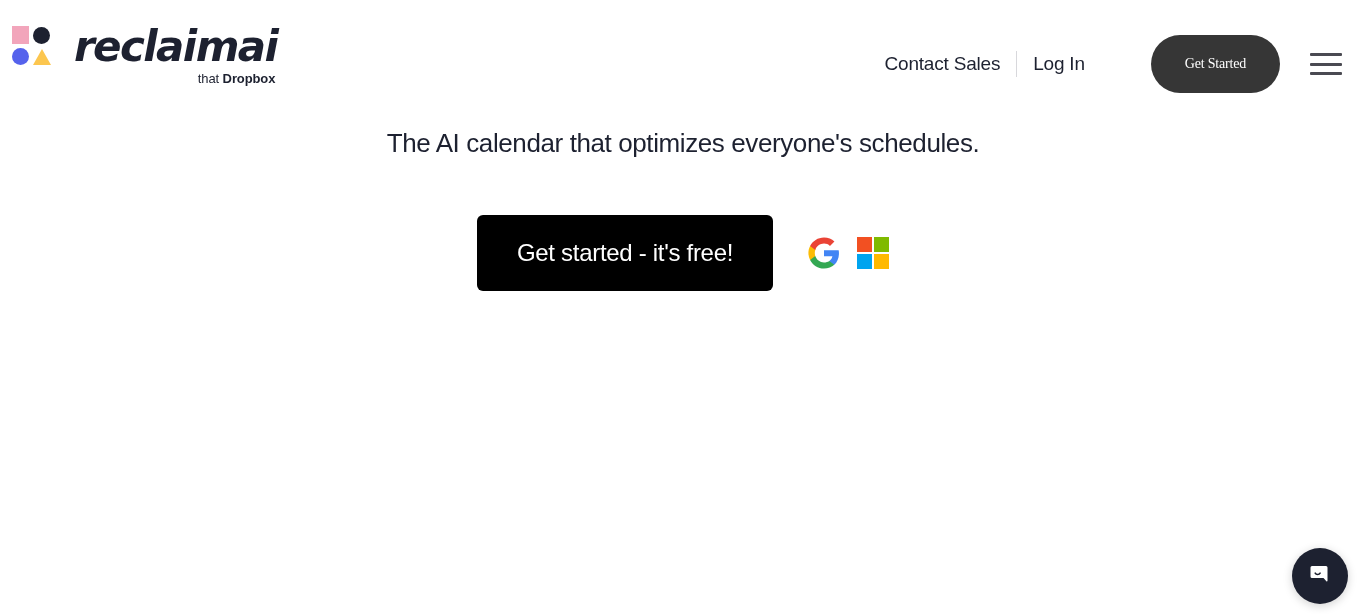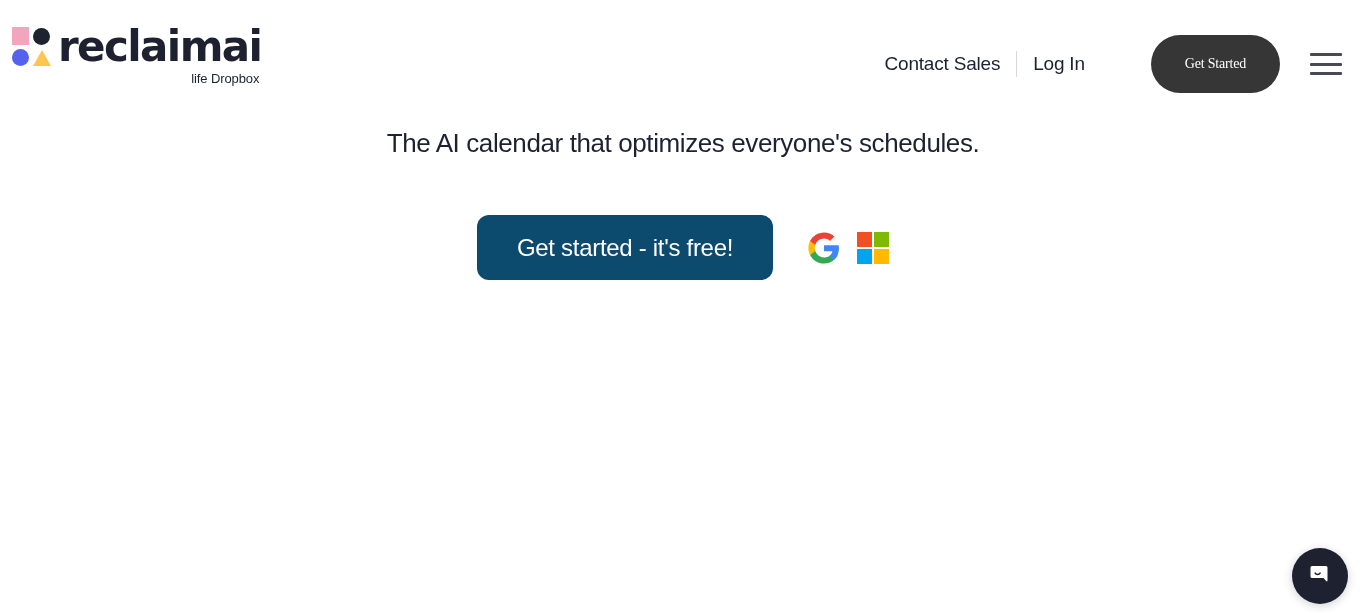--- a/index.html
+++ b/index.html
@@ -31,22 +31,22 @@
 
   .brand {
     display: flex;
     flex-direction: column;
     align-items: flex-end;
     padding: 26px 0 0 12px;
     text-decoration: none;
   }
   .brand-row {
     display: flex;
-    align-items: center;
-    gap: 8px;
+    gap: 24px;
+    font-style: italic;
   }
   .logo-mark {
     width: 38px;
     height: 40px;
     display: grid;
     grid-template-columns: 17px 17px;
     grid-template-rows: 18px 18px;
     gap: 3px 4px;
     flex: 0 0 auto;
   }
@@ -81,21 +81,21 @@
     line-height: 1;
     font-family: "DejaVu Sans", sans-serif;
   }
   .brand-sub {
     font-size: 13px;
     color: #1d2130;
     letter-spacing: -0.1px;
     margin-top: 3px;
     padding-right: 2px;
   }
-  .brand-sub b { font-weight: 400; }
+  .brand-sub b { font-weight: 700; }
 
   .nav-right {
     display: flex;
     align-items: center;
     gap: 0;
     padding: 44px 24px 0 0;
     height: 84px;
   }
   .nav-link {
     font-size: 19px;
@@ -168,26 +168,26 @@
   }
 
   .cta-row {
     margin-top: 56px;
     display: flex;
     align-items: center;
     justify-content: center;
     gap: 0;
   }
   .btn-cta {
-    background: #0c4a6e;
+    background: #000000;
     color: #ffffff;
     font-size: 24px;
     border: none;
-    border-radius: 12px;
-    height: 65px;
+    border-radius: 6px;
+    height: 76px;
     padding: 0 40px;
     cursor: pointer;
     letter-spacing: -0.3px;
     font-family: "Liberation Sans", sans-serif;
     white-space: nowrap;
   }
   .sso-icons {
     display: flex;
     align-items: center;
     gap: 16px;
@@ -233,21 +233,21 @@
   <a class="brand" href="#">
     <div class="brand-row">
       <div class="logo-mark">
         <div class="lm-square"></div>
         <div class="lm-circle-dark"></div>
         <div class="lm-circle-blue"></div>
         <div class="lm-triangle"></div>
       </div>
       <div class="wordmark">reclaimai</div>
     </div>
-    <div class="brand-sub"><span>life </span><b>Dropbox</b></div>
+    <div class="brand-sub"><span>that </span><b>Dropbox</b></div>
   </a>
 
   <nav class="nav-right">
     <a class="nav-link" href="#">Contact Sales</a>
     <div class="nav-divider"></div>
     <a class="nav-link" href="#">Log In</a>
     <button class="btn-get-started">Get Started</button>
     <div class="hamburger">
       <span></span>
       <span></span>

